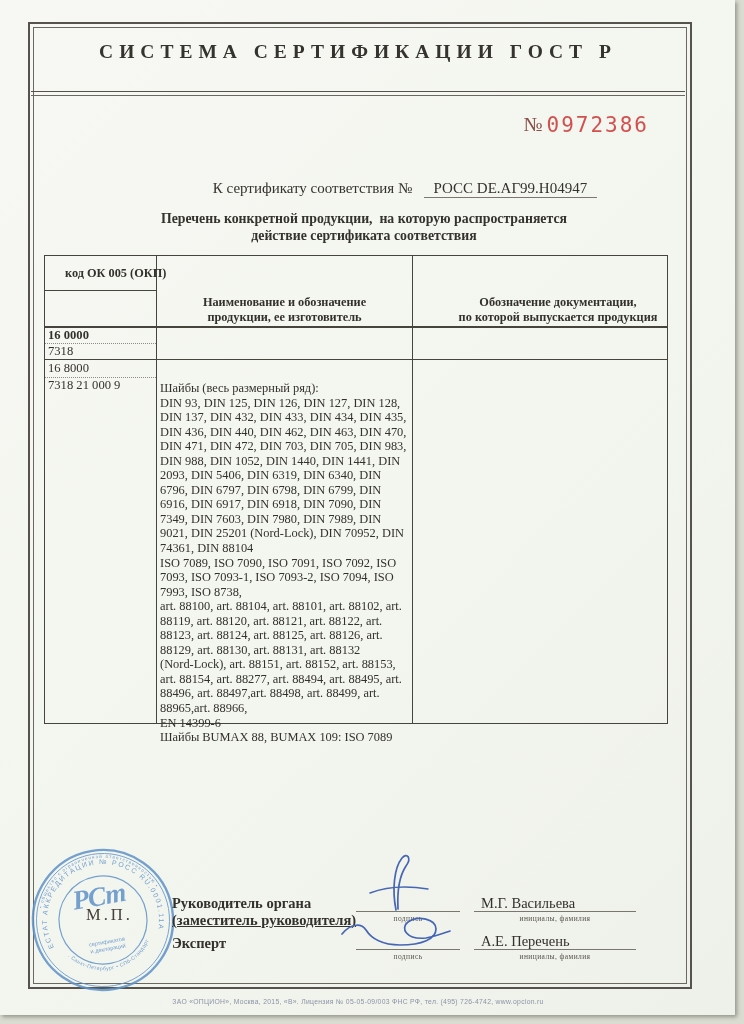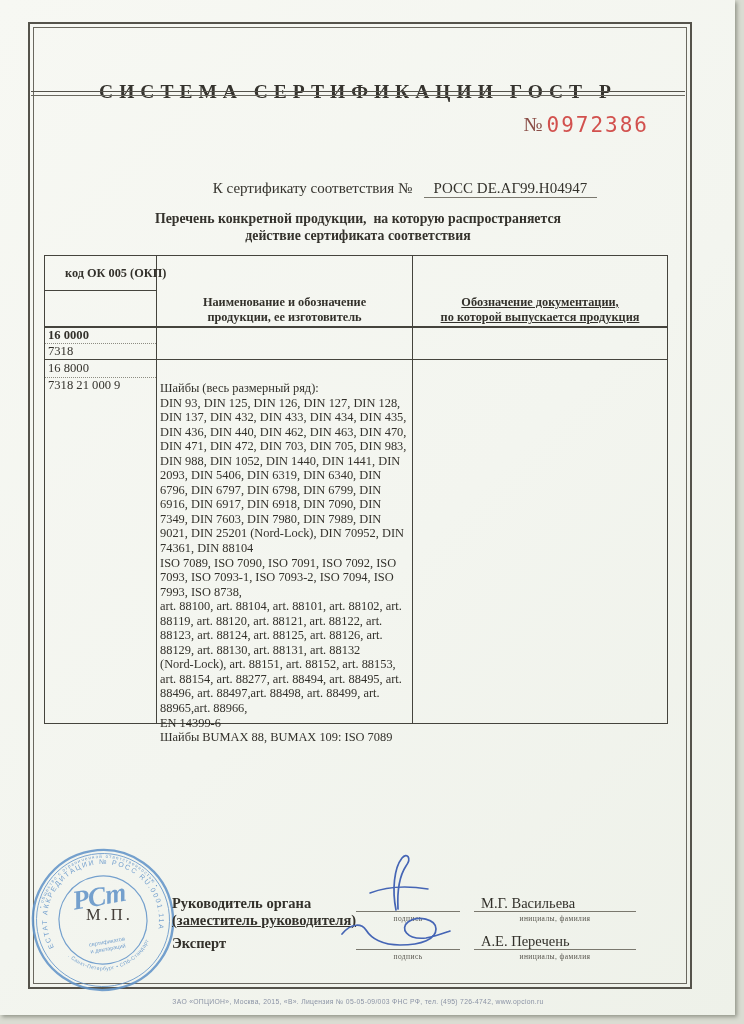--- a/index.html
+++ b/index.html
@@ -9,33 +9,33 @@
   #sheet{position:absolute;left:0;top:0;width:735px;height:1015px;
     background:linear-gradient(135deg,#f7f8f3 0%,#f3f5ef 55%,#eef1e9 100%);
     box-shadow:2px 2px 4px rgba(60,65,50,.45);}
   .abs{position:absolute;}
   .pre{white-space:pre-line;margin-top:20px;}
   
   #frame{position:absolute;left:28px;top:22px;width:660px;height:963px;border:2px solid #55534b;}
   #frame-inner{position:absolute;inset:3px;border:1px solid #6a685f;}
   
   .sys-title{left:28px;top:41px;width:660px;text-align:center;font-weight:bold;
-    font-size:19.5px;letter-spacing:6px;color:#35332e;margin-top:40px;}
+    font-size:19.5px;letter-spacing:6px;color:#35332e;}
   .agency{left:28px;top:67px;width:660px;text-align:center;font-weight:bold;
     font-size:14.8px;letter-spacing:.2px;color:#35332e;}
   .hdr-sep{left:31px;top:91px;width:654px;height:3px;border-top:1.5px solid #55534b;border-bottom:1px solid #6a685f;}
   
   .form-no{top:113px;right:86px;white-space:nowrap;}
   .form-no .nsign{font-size:20px;color:#8a4e47;font-family:"Liberation Serif",serif;}
   .form-no .digits{font-family:"DejaVu Sans Mono",monospace;font-size:21px;letter-spacing:2px;color:#d2514e;vertical-align:-1px;}
   .doc-title{left:28px;top:141px;width:660px;text-align:center;font-weight:bold;
     font-size:21px;letter-spacing:2.5px;color:#3a3832;}
   .cert-line{left:28px;top:180px;width:660px;text-align:center;font-size:15px;color:#34322c;padding-left:47px;}
   .cert-line .num{border-bottom:1px solid #7a786e;padding:0 10px 1px 10px;}
-  .subtitle{left:28px;width:660px;text-align:center;font-weight:bold;font-size:13.8px;color:#34322c;}
+  .subtitle{left:28px;width:660px;text-align:center;font-weight:bold;font-size:13.8px;color:#34322c;padding-left:6px;}
   
   #tbl{left:44px;top:255px;width:622px;height:467px;border:1.5px solid #45443d;}
   .vline{position:absolute;top:0;bottom:0;width:1px;background:#45443d;}
   .hline{position:absolute;left:0;right:0;background:#45443d;}
   .cell-txt{position:absolute;font-size:12.3px;color:#33312b;}
   .th{font-weight:bold;text-align:center;line-height:15px;}
   .code{font-size:12.6px;}
   .dotted{position:absolute;border-top:1.5px dotted #8d8c82;}
   .product{line-height:14.55px;font-size:12.4px;}
   
@@ -80,21 +80,21 @@
     <div class="abs" id="tbl">
       <div class="vline" style="left:111px;"></div>
       <div class="vline" style="left:367px;"></div>
       <div class="hline" style="top:70px;height:2px;"></div>
       <div class="hline" style="top:103px;height:1px;"></div>
 
       <div class="cell-txt th" style="left:20px;top:10px;width:103px;text-align:left;">код ОК 005 (ОКП)</div>
       <div class="dotted" style="left:0;top:34px;width:111px;border-top-style:solid;border-top-width:1px;border-color:#45443d;"></div>
       <div class="cell-txt th pre" style="left:112px;top:19px;width:255px;">Наименование и обозначение
 продукции, ее изготовитель</div>
-      <div class="cell-txt th pre" style="left:368px;top:19px;width:254px;text-decoration:underline;">Обозначение документации,
+      <div class="cell-txt th pre" style="left:386px;top:19px;width:254px;">Обозначение документации,
 по которой выпускается продукция</div>
 
       <div class="cell-txt code" style="left:3px;top:72px;font-weight:bold;">16 0000</div>
       <div class="dotted" style="left:0;top:87px;width:111px;"></div>
       <div class="cell-txt code" style="left:3px;top:88px;">7318</div>
       <div class="cell-txt" style="left:115px;top:72px;width:248px;"></div>
       <div class="cell-txt" style="left:371px;top:72px;width:248px;"></div>
 
       <div class="cell-txt code" style="left:3px;top:105px;">16 8000</div>
       <div class="dotted" style="left:0;top:121px;width:111px;"></div>

